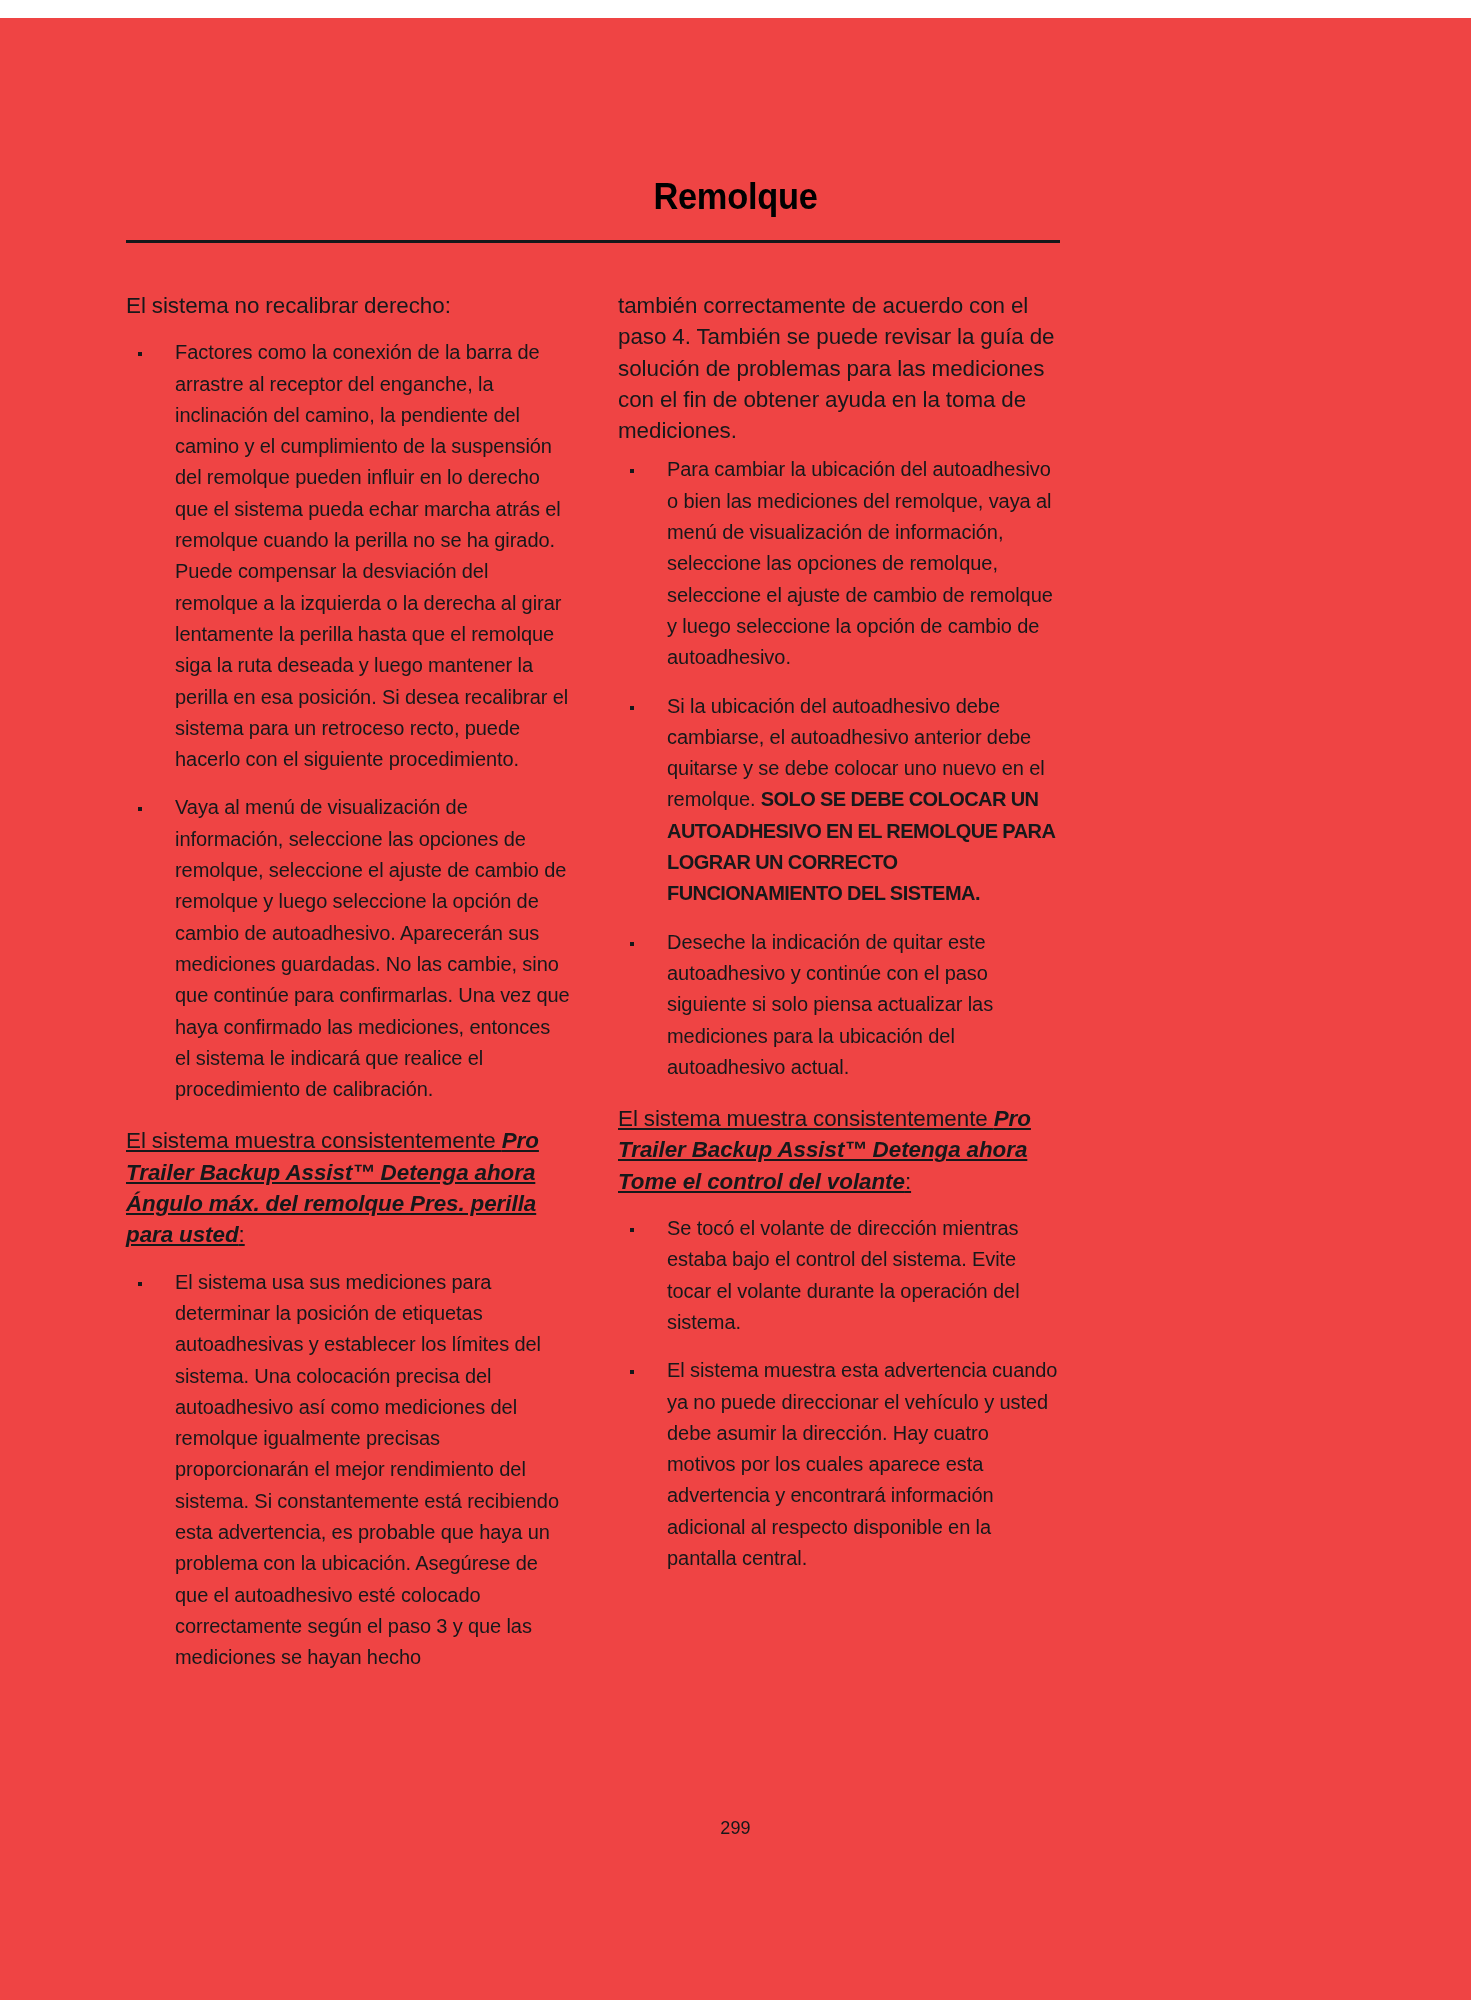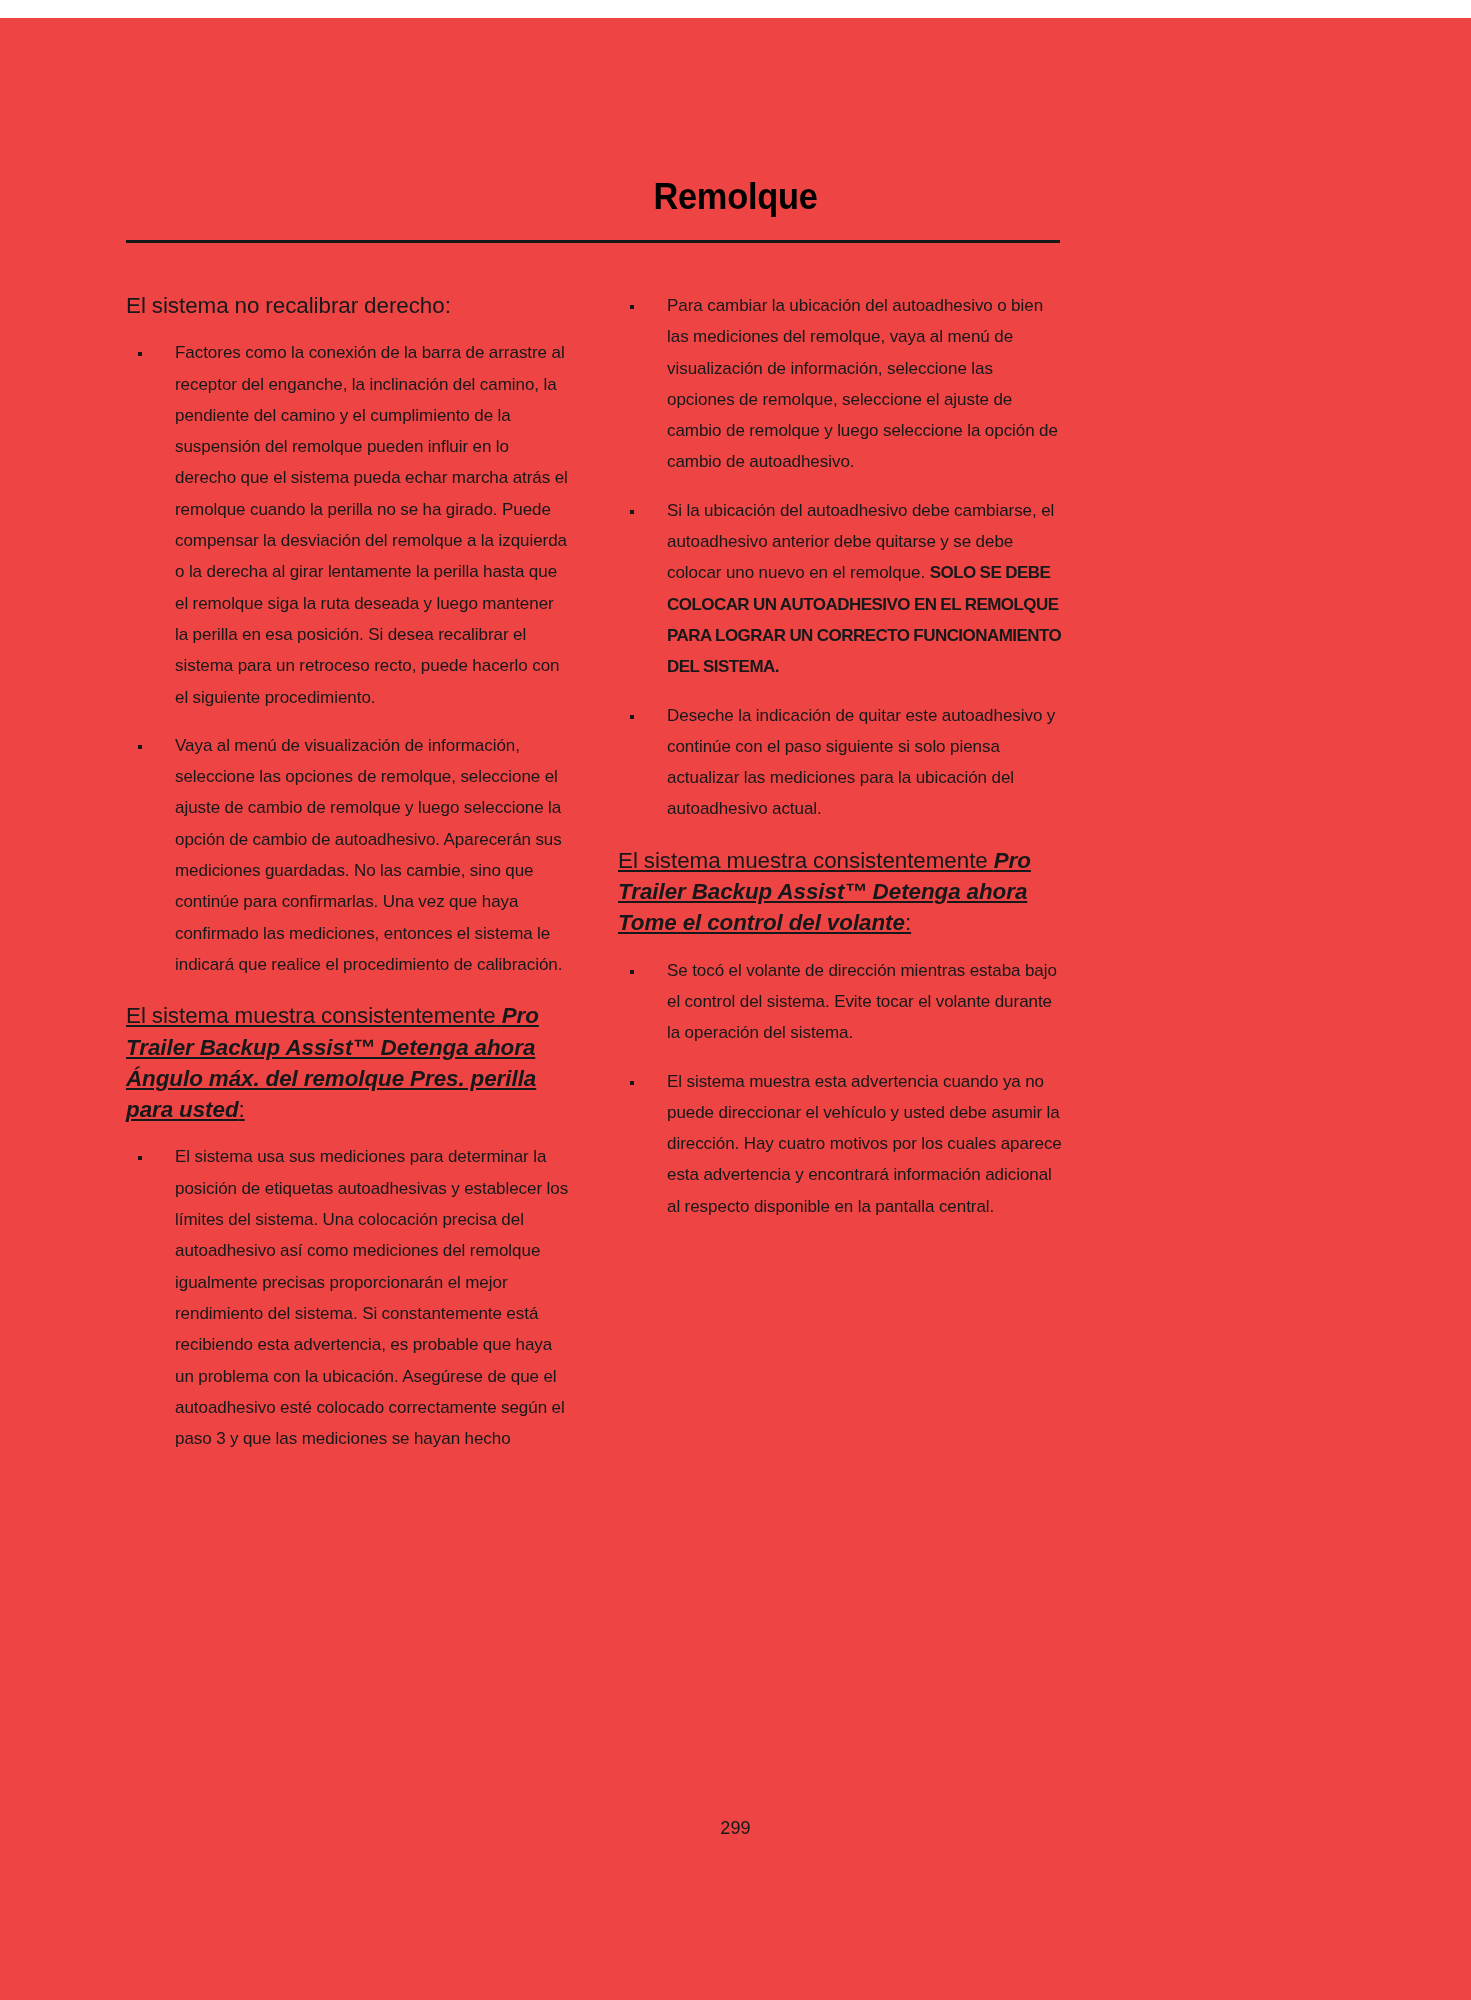--- a/index.html
+++ b/index.html
@@ -75,21 +75,21 @@
   .para.tight { margin-bottom: 2px; }
   .para.gap-before { margin-top: 20px; text-decoration: underline; }
 
   .bullet-list {
     list-style: none;
     margin: 0;
     padding: 0;
   }
   .bullet-item {
     position: relative;
-    font-size: 17px;
+    font-size: 20px;
     line-height: 31.3px;
     color: #17181a;
     padding-left: 49px;
     margin: 0 0 17px 0;
     letter-spacing: -0.05px;
     word-spacing: -0.2px;
   }
   .bullet-item:last-child { margin-bottom: 0; }
   .bullet-item::before {
     content: "";
@@ -151,20 +151,21 @@
       <p class="para gap-before"><span>El sistema muestra consistentemente </span><span class="bi">Pro Trailer Backup Assist™ Detenga ahora Ángulo máx. del remolque Pres. perilla para usted</span><span>:</span></p>
 
       <ul class="bullet-list after-head">
         <li class="bullet-item">El sistema usa sus mediciones para determinar la posición de etiquetas autoadhesivas y establecer los límites del sistema. Una colocación precisa del autoadhesivo así como mediciones del remolque igualmente precisas proporcionarán el mejor rendimiento del sistema. Si constantemente está recibiendo esta advertencia, es probable que haya un problema con la ubicación. Asegúrese de que el autoadhesivo esté colocado correctamente según el paso 3 y que las mediciones se hayan hecho</li>
       </ul>
 
     </div>
 
     <div class="col col-right">
 
+      <p class="para">también correctamente de acuerdo con el paso 4. También se puede revisar la guía de solución de problemas para las mediciones con el fin de obtener ayuda en la toma de mediciones.</p>
 
       <ul class="bullet-list">
         <li class="bullet-item">Para cambiar la ubicación del autoadhesivo o bien las mediciones del remolque, vaya al menú de visualización de información, seleccione las opciones de remolque, seleccione el ajuste de cambio de remolque y luego seleccione la opción de cambio de autoadhesivo.</li>
 
         <li class="bullet-item"><span>Si la ubicación del autoadhesivo debe cambiarse, el autoadhesivo anterior debe quitarse y se debe colocar uno nuevo en el remolque. </span><span class="bcaps">SOLO SE DEBE COLOCAR UN AUTOADHESIVO EN EL REMOLQUE PARA LOGRAR UN CORRECTO FUNCIONAMIENTO DEL SISTEMA.</span></li>
 
         <li class="bullet-item">Deseche la indicación de quitar este autoadhesivo y continúe con el paso siguiente si solo piensa actualizar las mediciones para la ubicación del autoadhesivo actual.</li>
       </ul>
 
       <p class="para gap-before"><span>El sistema muestra consistentemente </span><span class="bi">Pro Trailer Backup Assist™ Detenga ahora Tome el control del volante</span><span>:</span></p>

